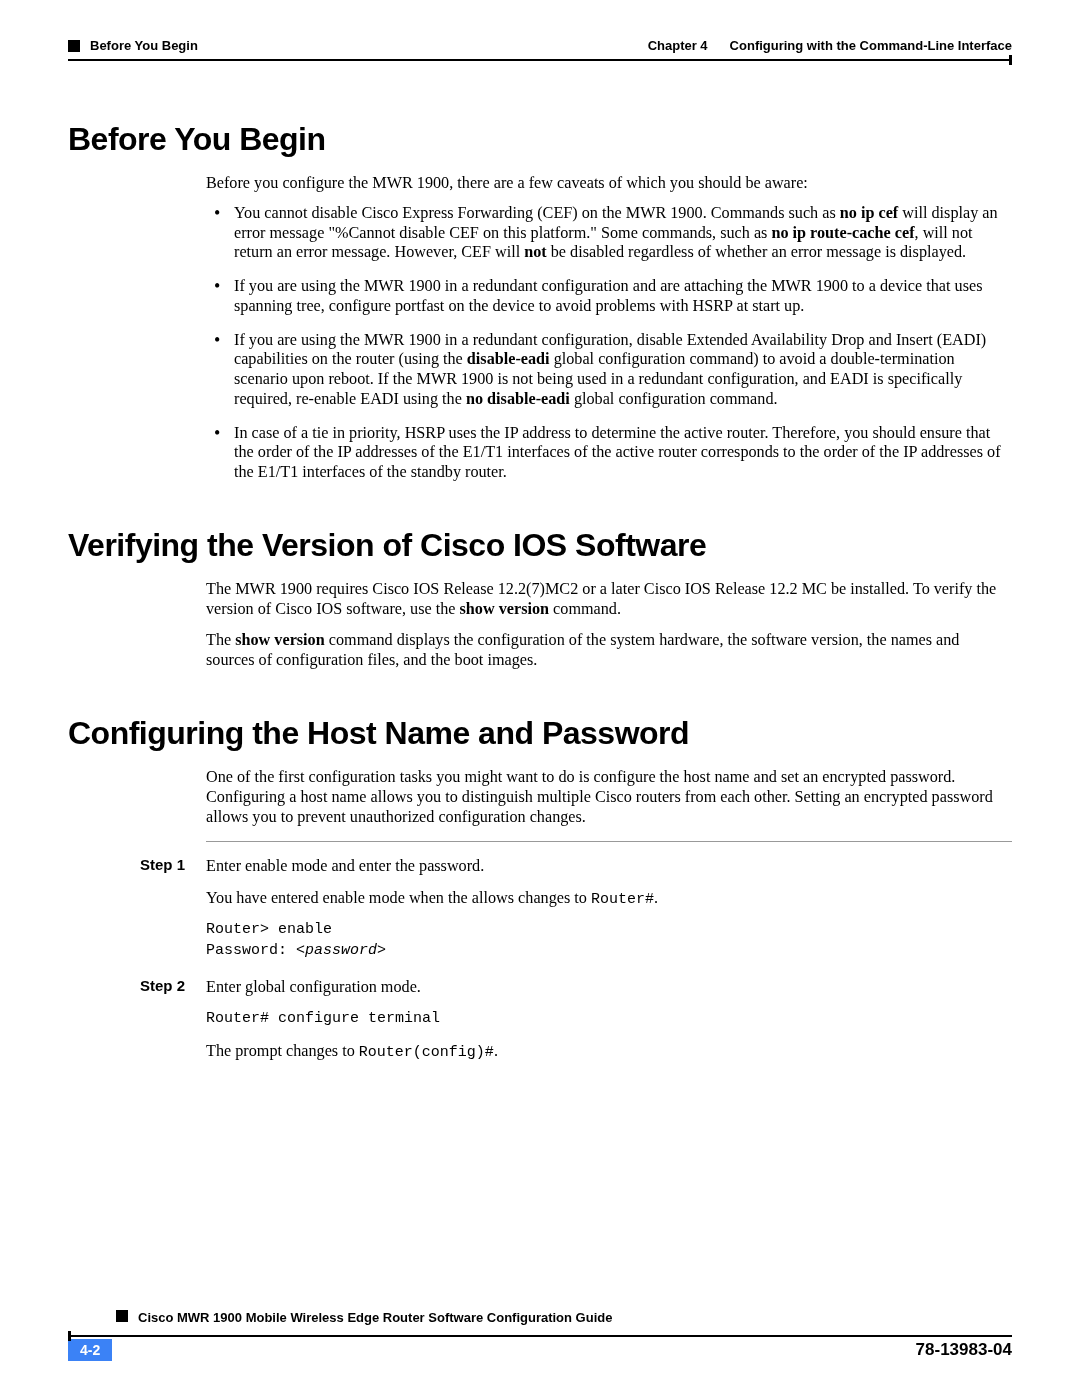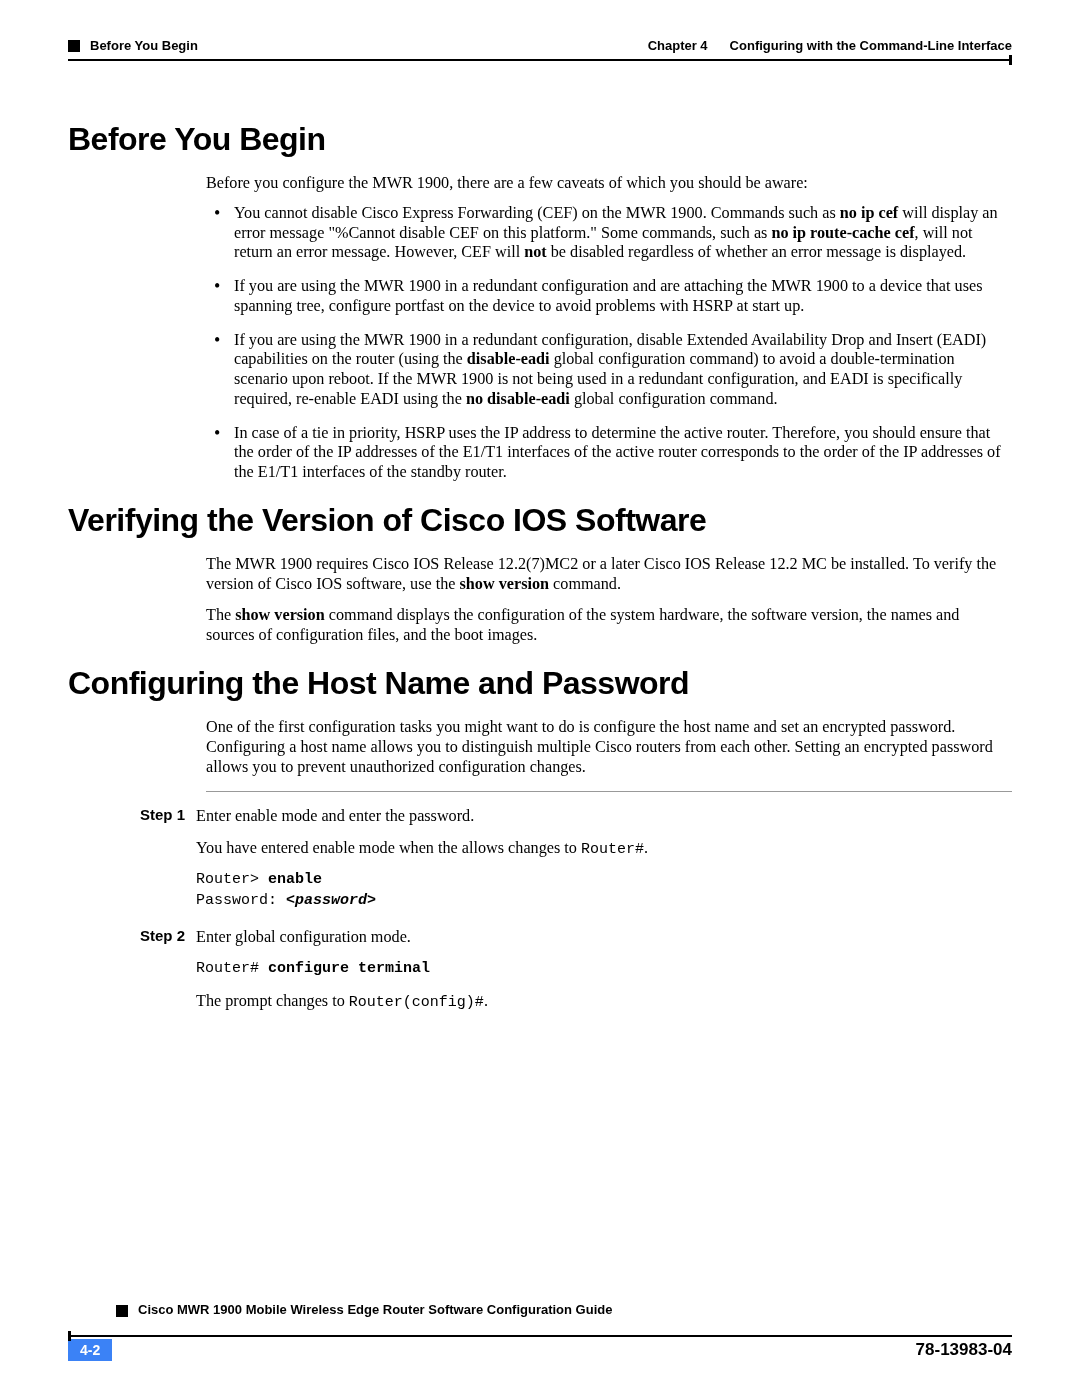--- a/index.html
+++ b/index.html
@@ -59,21 +59,21 @@
     align-items: center;
   }
   h1.section-heading {
     font-family: Arial, Helvetica, sans-serif;
     font-weight: bold;
     font-size: 32px;
     margin: 60px 0 16px 0;
     letter-spacing: -0.5px;
   }
   h1.section-heading.tight {
-    margin-top: 19px;
+    margin-top: 44px;
   }
   .body-block {
     margin-left: 138px;
     font-size: 16.2px;
     line-height: 1.22;
   }
   .intro-p {
     margin: 0 0 10px 0;
   }
   ul.bullets {
@@ -93,21 +93,21 @@
     top: 0;
     font-size: 18px;
     line-height: 1;
   }
   .bold { font-weight: bold; }
   .p {
     margin: 0 0 12px 0;
   }
   .step-row {
     display: flex;
-    gap: 8px;
+    gap: 18px;
     margin-top: 12px;
   }
   .step-label {
     font-family: Arial, Helvetica, sans-serif;
     font-weight: bold;
     font-size: 15px;
     white-space: nowrap;
     min-width: 48px;
   }
   .step-body {
@@ -118,21 +118,21 @@
   .step-body .p { margin-bottom: 10px; }
   .code {
     font-family: "Courier New", monospace;
     font-size: 15px;
   }
   .code-line {
     font-family: "Courier New", monospace;
     font-size: 15px;
     line-height: 1.35;
   }
-  .code-bold { font-weight: bold; }
+  .code-bold { font-weight: normal; }
   .code-italic { font-style: italic; }
   .hr-thin {
     border: none;
     border-top: 1px solid #999;
     margin: 14px 0 14px 0;
   }
   .footer {
     position: absolute;
     left: 68px;
     right: 68px;
@@ -146,23 +146,23 @@
     content: "";
     position: absolute;
     left: 0;
     top: -6px;
     width: 3px;
     height: 10px;
     background: #000;
   }
   .footer-title-row {
     display: flex;
-    align-items: flex-end;
+    align-items: flex-start;
     gap: 10px;
-    margin-bottom: 18px;
+    margin-bottom: 10px;
   }
   .footer-title {
     font-family: Arial, Helvetica, sans-serif;
     font-weight: bold;
     font-size: 13px;
     margin-left: 60px;
   }
   .footer-bottom {
     display: flex;
     justify-content: space-between;

